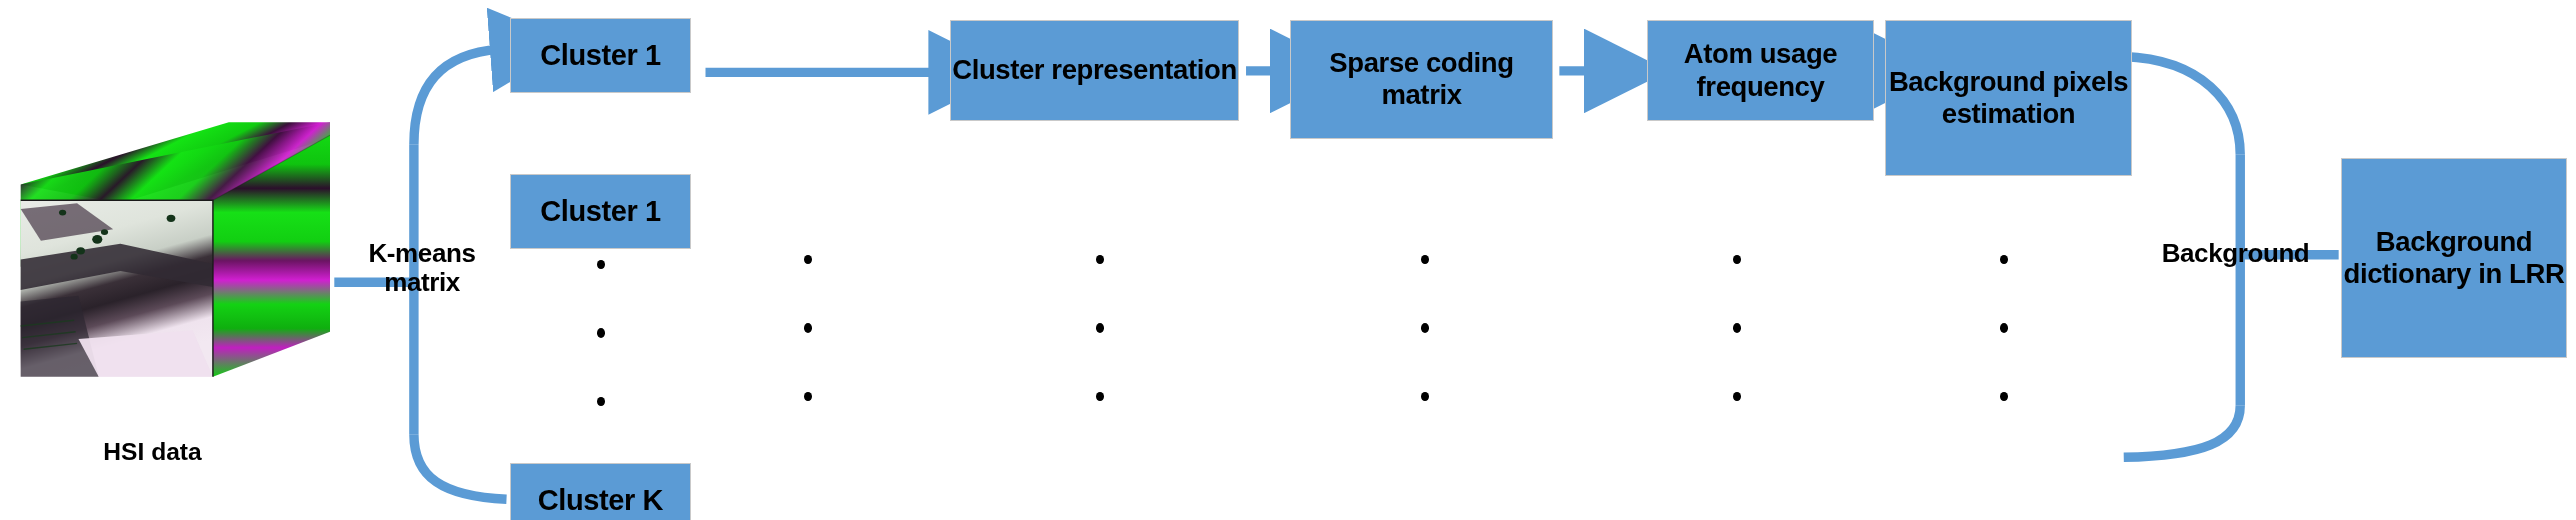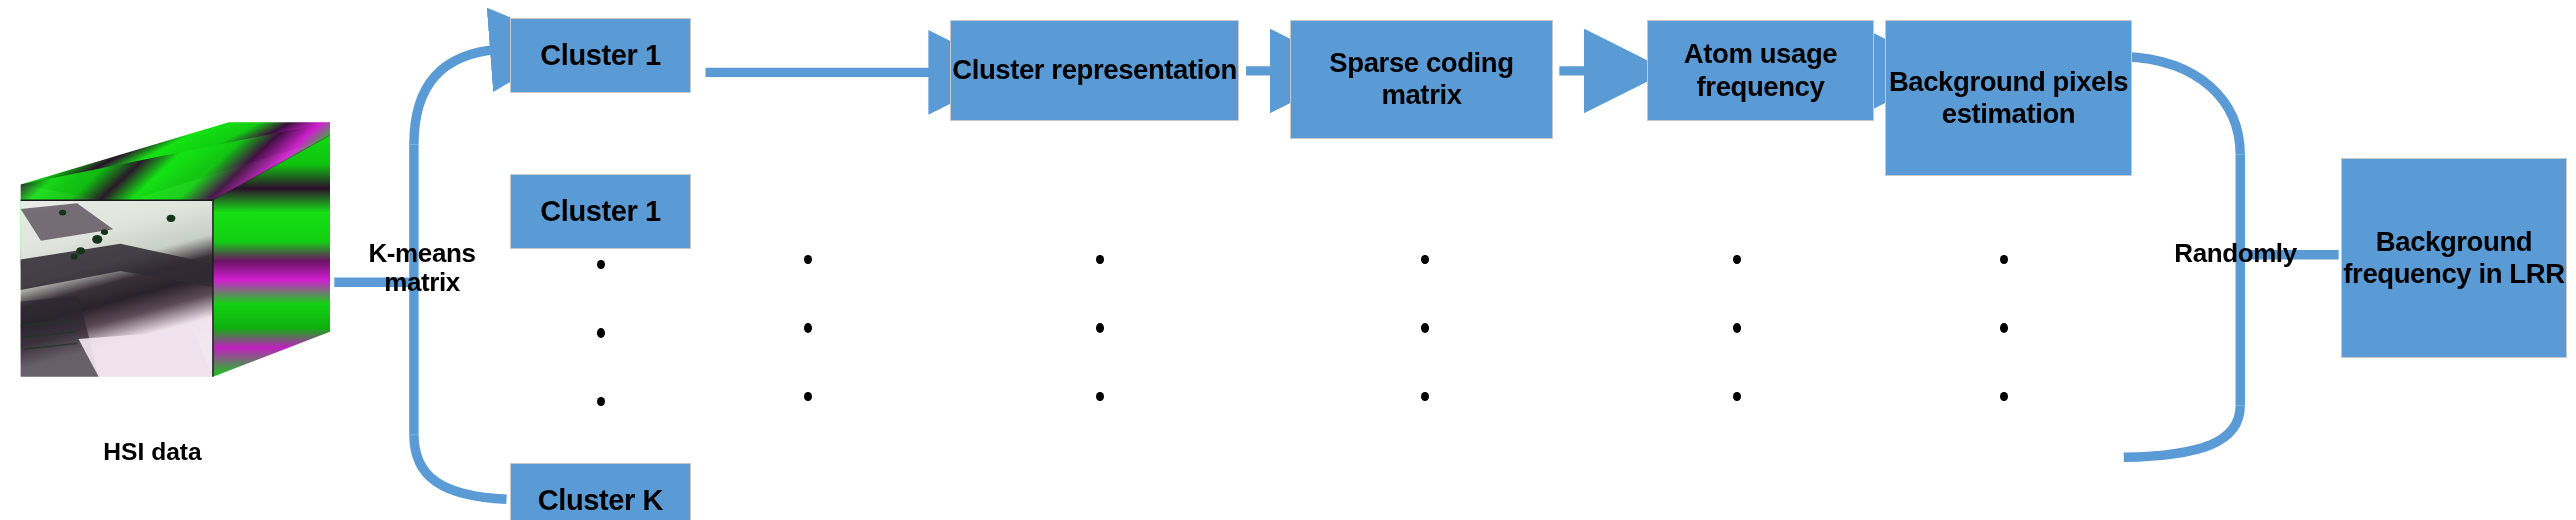--- a/index.html
+++ b/index.html
@@ -194,21 +194,21 @@
       <path d="M3096,214 L3096,560"></path>
       <path d="M3096,560 C3096,612 3040,630 2935,632"></path>
       <line x1="3096" y1="352" x2="3232" y2="352" stroke="#5B9BD5" stroke-width="13"></line>
     </g>
   </svg>
 
   <div class="label" style="left:339px; top:239px; width:166px; font-size:26px;">K-means
 matrix</div>
 
 
-  <div class="label" style="left:2127px; top:239px; width:217px; font-size:26px;">Randomly</div>
+  <div class="label" style="left:2127px; top:239px; width:217px; font-size:26px;">Background</div>
 
   <div class="box" style="left:510px; top:18px; width:181px; height:75px; font-size:29px;">Cluster 1</div>
 
   <div class="box" style="left:510px; top:174px; width:181px; height:75px; font-size:29px;">Cluster 1</div>
 
   <div class="box" style="left:510px; top:463px; width:181px; height:75px; font-size:29px;">Cluster K</div>
 
   <div class="box" style="left:950px; top:20px; width:289px; height:101px; font-size:27.5px;">Cluster
 representation</div>
 
@@ -216,21 +216,21 @@
 matrix</div>
 
   <div class="box" style="left:1605px; top:20px; width:227px; height:101px; font-size:27.5px;margin-left:42px;">Atom usage
 frequency</div>
 
   <div class="box" style="left:1885px; top:20px; width:247px; height:156px; font-size:27.5px;">Background
 pixels
 estimation</div>
 
   <div class="box" style="left:2341px; top:158px; width:226px; height:200px; font-size:27.5px;">Background
-frequency
+dictionary
 in LRR</div>
 
   <div class="dots" style="left:596px; top:260px; width:10px; gap:59px;">
     <span></span>
     <span></span>
     <span></span>
   </div>
 
   <div class="dots" style="left:803px; top:255px; width:10px; gap:59px;">
     <span></span>

